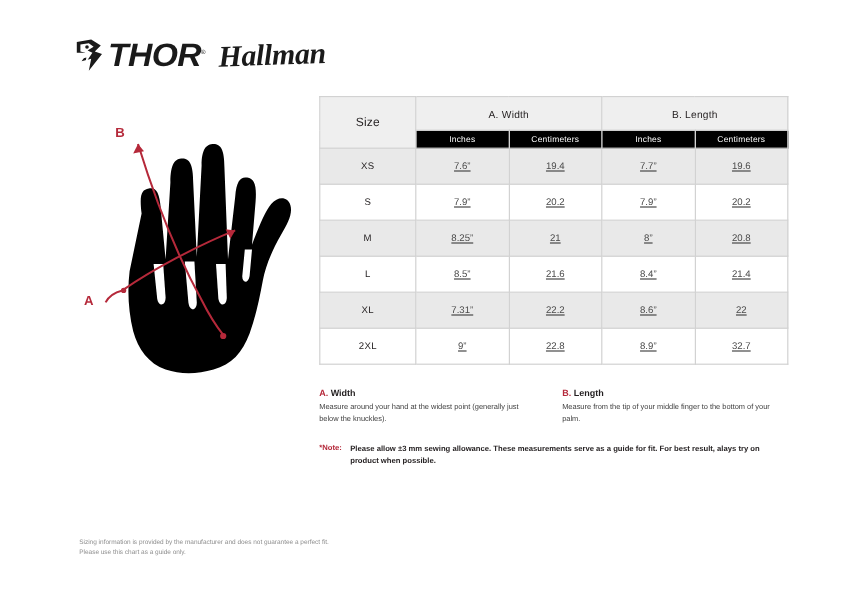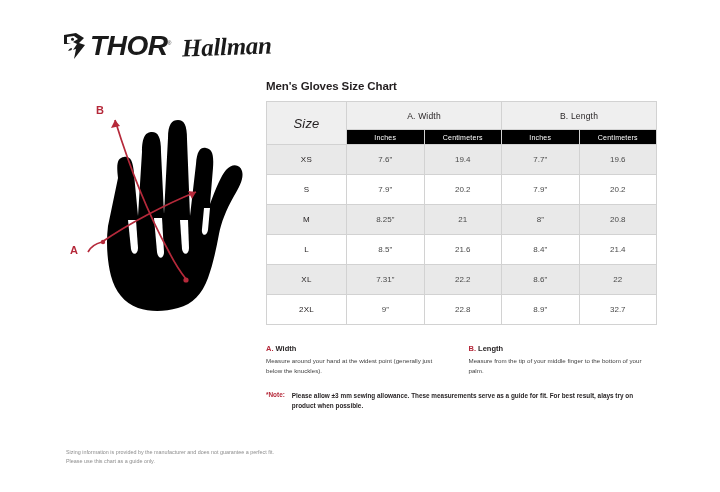--- a/index.html
+++ b/index.html
@@ -96,26 +96,25 @@
   table.size-chart th {
     border: 1px solid #d2d2d2;
     text-align: center;
     font-weight: normal;
   }
   .col-size  { width: 80px; }
   .col-meas  { width: 77.5px; }
 
   th.size-head {
     background: #efefef;
-    font-size: 13px;
+    font-size: 10px;
     font-weight: bold;
     letter-spacing: 0.2px;
     color: #231f20;
     vertical-align: middle;
-    font-style: italic;
   }
   th.group-head {
     background: #efefef;
     font-size: 8.5px;
     font-weight: bold;
     letter-spacing: 0.2px;
     color: #231f20;
     height: 28px;
   }
   th.unit-head {
@@ -132,20 +131,21 @@
   tbody tr td { background: #ffffff; }
   td.size-cell {
     font-size: 8px;
     font-weight: bold;
     color: #231f20;
     letter-spacing: 0.3px;
   }
   td.val-cell {
     font-size: 8px;
     color: #4a4a4a;
+    text-decoration: underline;
   }
 
   
   .howto {
     margin-top: 19px;
   }
   .howto-title {
     font-size: 11.5px;
     font-weight: bold;
     color: #231f20;
@@ -268,21 +268,20 @@
       <path d="M44,150 C36,152 32,156 30,160"></path>
     </g>
     <path d="M138,100 L130,99 L134,107 Z" fill="#b5293a"></path>
     <circle cx="45" cy="150" r="2.2" fill="#b5293a"></circle>
     <text x="12" y="162" font-family="Liberation Sans, sans-serif" font-size="11" font-weight="bold" fill="#b5293a">A</text>
   </svg>
 </div>
 
 <div class="content">
 
-  <div class="chart-title">Men's Gloves Size Chart</div>
 
   <table class="size-chart">
     <colgroup>
       <col class="col-size">
         <col class="col-meas">
         <col class="col-meas">
         <col class="col-meas">
         <col class="col-meas">
     </colgroup>
     <thead>

